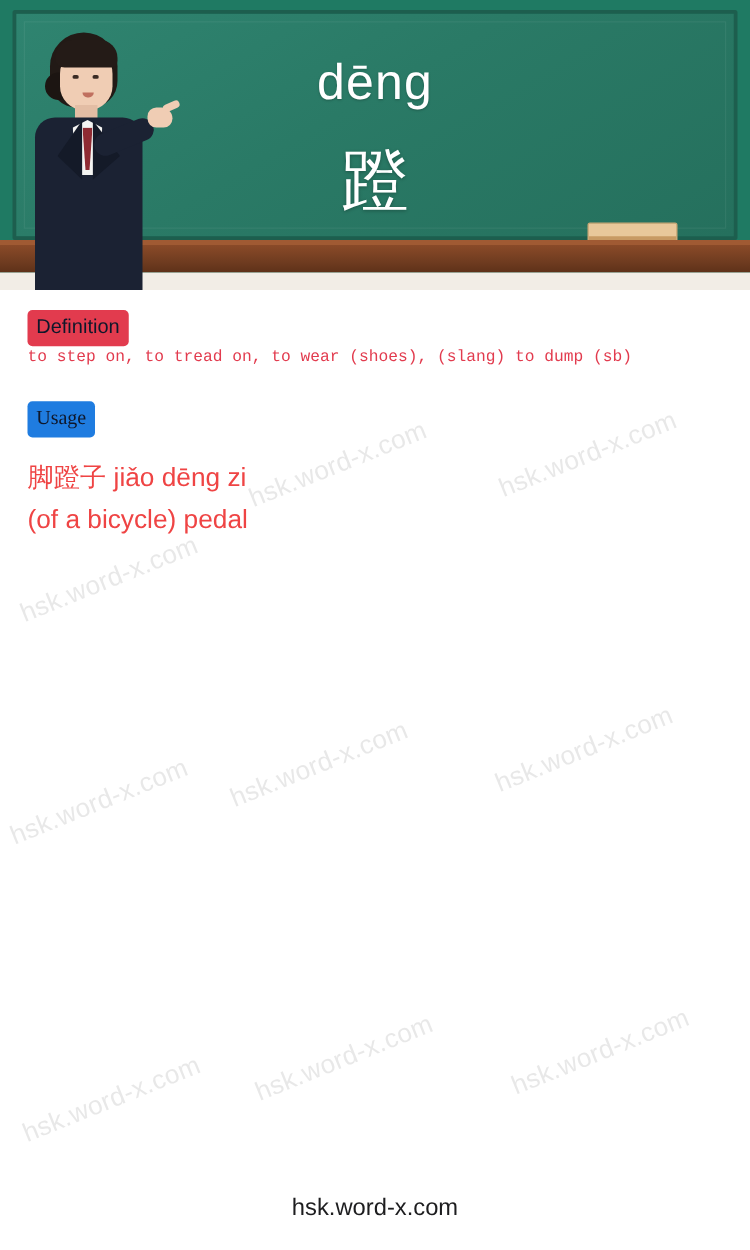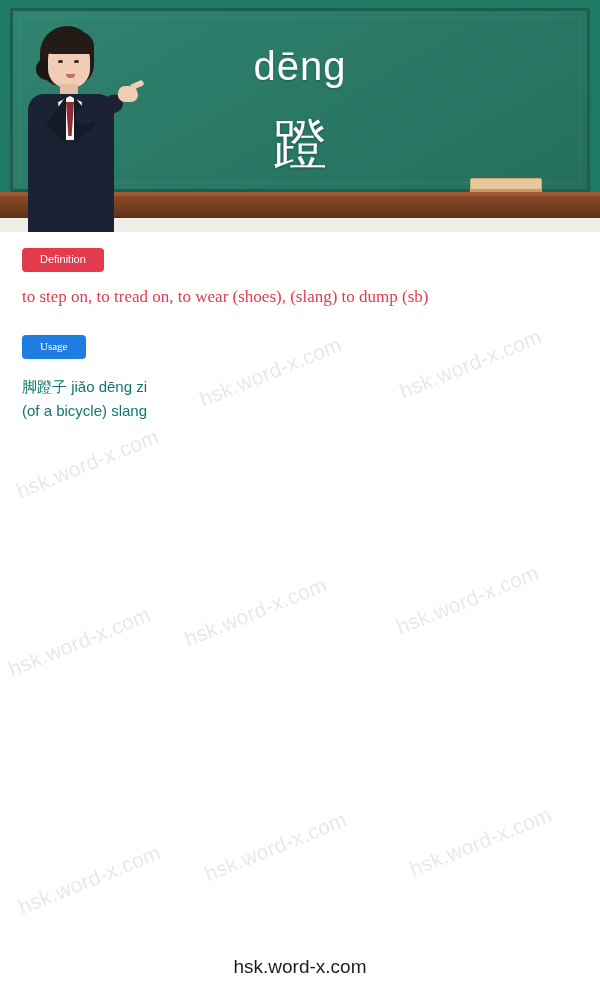--- a/index.html
+++ b/index.html
@@ -206,42 +206,42 @@
     transform: rotate(-24deg);
   }
 
   
   .content {
     position: relative;
     padding: 0 22px;
   }
   .badge {
     display: inline-block;
-    color: #ffffff;
-    font-size: 11px;
+    color: #0f172a;
+    font-size: 16px;
     line-height: 1;
-    padding: 6px 18px 7px;
+    padding: 6px 7px 7px;
     border-radius: 4px;
     font-family: "Liberation Sans", sans-serif;
   }
   .badge-definition { background: #e23b4e; margin-top: 16px; }
   .badge-usage { background: #1f7ce0; margin-top: 26px; font-family: Liberation Serif, serif; }
 
   .definition-text {
-    margin: 14px 0 0 0;
+    margin: 0 0 0 0;
     color: #e23b4e;
-    font-size: 17px;
+    font-size: 13px;
     line-height: 1.35;
-    font-family: Liberation Serif, serif;
+    font-family: Liberation Mono, monospace;
   }
 
   .usage-block {
     margin-top: 16px;
-    color: #0f766e;
-    font-size: 15px;
+    color: #ef4444;
+    font-size: 21px;
     line-height: 1.58;
   }
   .usage-group { margin-bottom: 20px; }
   .usage-line { white-space: pre-wrap; }
 
   
   .wm-layer {
     position: absolute;
     left: 0; top: 0;
     width: 600px; height: 1000px;
@@ -309,21 +309,21 @@
   <div class="content">
 
     <div class="badge badge-definition">Definition</div>
     <p class="definition-text">to step on, to tread on, to wear (shoes), (slang) to dump (sb)</p>
 
     <div class="badge badge-usage">Usage</div>
 
     <div class="usage-block">
       <div class="usage-group">
         <div class="usage-line">脚蹬子 jiǎo dēng zi</div>
-        <div class="usage-line">(of a bicycle) slang</div>
+        <div class="usage-line">(of a bicycle) pedal</div>
       </div>
     </div>
   </div>
 
   <div class="wm-layer" id="wm-layer">
       <div class="wm" style="left: 195px; top: 360px;">hsk.word-x.com</div>
       <div class="wm" style="left: 395px; top: 352px;">hsk.word-x.com</div>
       <div class="wm" style="left: 12px; top: 452px;">hsk.word-x.com</div>
       <div class="wm" style="left: 180px; top: 600px;">hsk.word-x.com</div>
       <div class="wm" style="left: 392px; top: 588px;">hsk.word-x.com</div>

